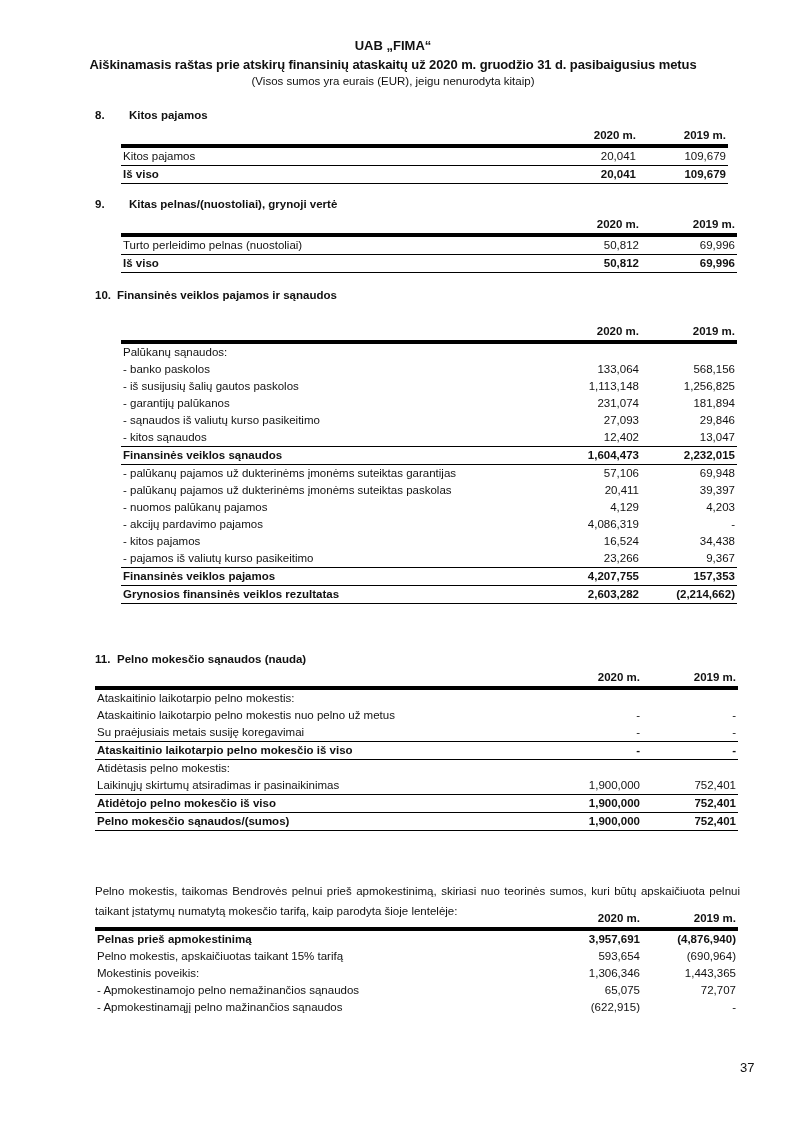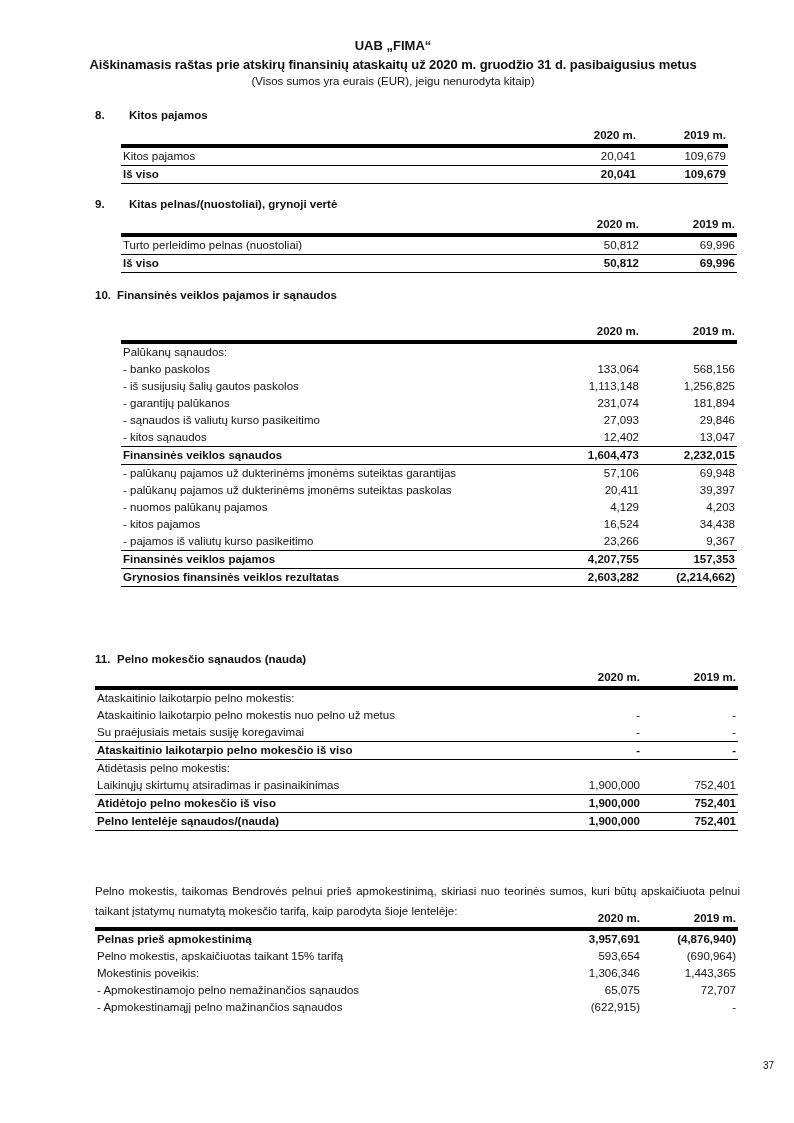--- a/index.html
+++ b/index.html
@@ -12,21 +12,21 @@
   .sec-title { position: absolute; left: 95px; font-weight: bold; font-size: 11.5px; white-space: nowrap; }
   .sec-title .num { display: inline-block; width: 34px; }
   .sec-title .num.wide { width: 22px; }
   table.fin { position: absolute; border-collapse: collapse; font-size: 11.5px; }
   table.fin td { padding: 0 2px; height: 17px; line-height: 17px; white-space: nowrap; }
   table.fin td.v { text-align: right; }
   table.fin tr.head td { font-weight: bold; border-bottom: 4px solid #000000; }
   table.fin tr.bold td { font-weight: bold; }
   table.fin tr.rule td { border-bottom: 1px solid #000; }
   .para { position: absolute; left: 95px; width: 645px; font-size: 11.5px; line-height: 20px; text-align: justify; }
-  .page-num { position: absolute; left: 763px; top: 1060px; font-size: 10px; }
+  .page-num { position: absolute; left: 740px; top: 1060px; font-size: 13px; }
 </style>
 </head>
 <body>
 
 <div class="hdr hdr-company">UAB „FIMA“</div>
 <div class="hdr hdr-title">Aiškinamasis raštas prie atskirų finansinių ataskaitų už 2020 m. gruodžio 31 d. pasibaigusius metus</div>
 <div class="hdr hdr-sub">(Visos sumos yra eurais (EUR), jeigu nenurodyta kitaip)</div>
 
 <div class="sec-title" style="top:109px;">
   <span class="num">8.</span><span>Kitos pajamos</span>
@@ -143,20 +143,25 @@
         <td>- palūkanų pajamos už dukterinėms įmonėms suteiktas paskolas</td>
         <td class="v">20,411</td>
         <td class="v">39,397</td>
       </tr>
       <tr class="">
         <td>- nuomos palūkanų pajamos</td>
         <td class="v">4,129</td>
         <td class="v">4,203</td>
       </tr>
       <tr class="">
+        <td>-   akcijų pardavimo pajamos</td>
+        <td class="v">4,086,319</td>
+        <td class="v">-</td>
+      </tr>
+      <tr class="">
         <td>-   kitos pajamos</td>
         <td class="v">16,524</td>
         <td class="v">34,438</td>
       </tr>
       <tr class="rule">
         <td>-   pajamos iš valiutų kurso pasikeitimo</td>
         <td class="v">23,266</td>
         <td class="v">9,367</td>
       </tr>
       <tr class="bold rule">
@@ -216,21 +221,21 @@
         <td>Laikinųjų skirtumų atsiradimas ir pasinaikinimas</td>
         <td class="v">1,900,000</td>
         <td class="v">752,401</td>
       </tr>
       <tr class="bold rule">
         <td>Atidėtojo pelno mokesčio iš viso</td>
         <td class="v">1,900,000</td>
         <td class="v">752,401</td>
       </tr>
       <tr class="bold rule">
-        <td>Pelno lentelėje sąnaudos/(nauda)</td>
+        <td>Pelno mokesčio sąnaudos/(sumos)</td>
         <td class="v">1,900,000</td>
         <td class="v">752,401</td>
       </tr>
     </tbody>
 </table>
 
 <div class="para" style="top:881px;">Pelno mokestis, taikomas Bendrovės pelnui prieš apmokestinimą, skiriasi nuo teorinės sumos, kuri būtų apskaičiuota pelnui taikant įstatymų numatytą mokesčio tarifą, kaip parodyta šioje lentelėje:</div>
 
 <table class="fin" style="left:95px; top:910px; width:643px;">
   <colgroup>

